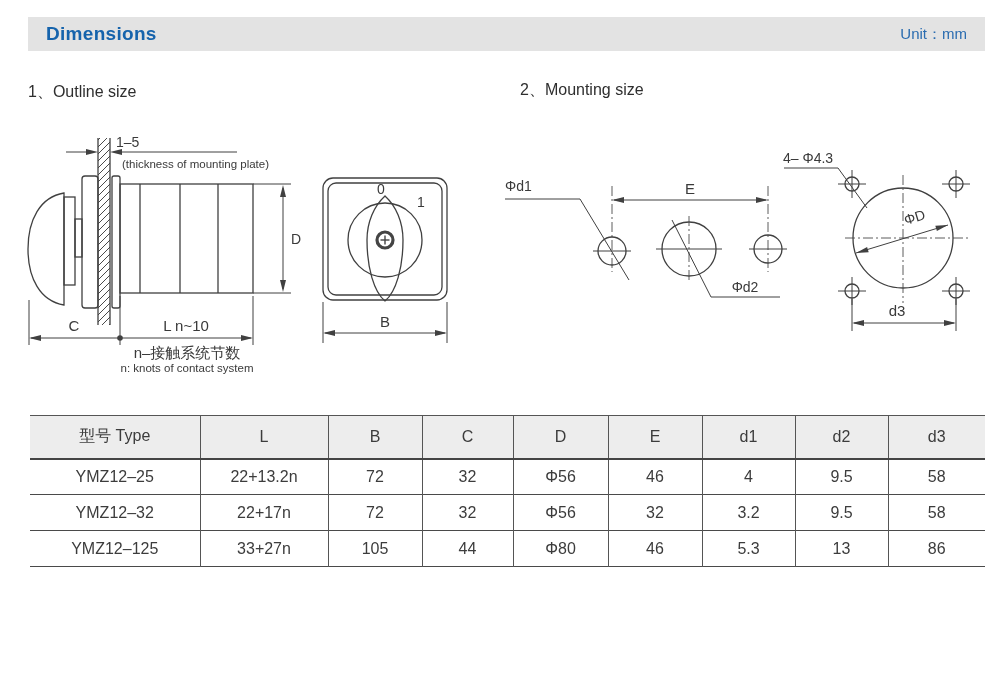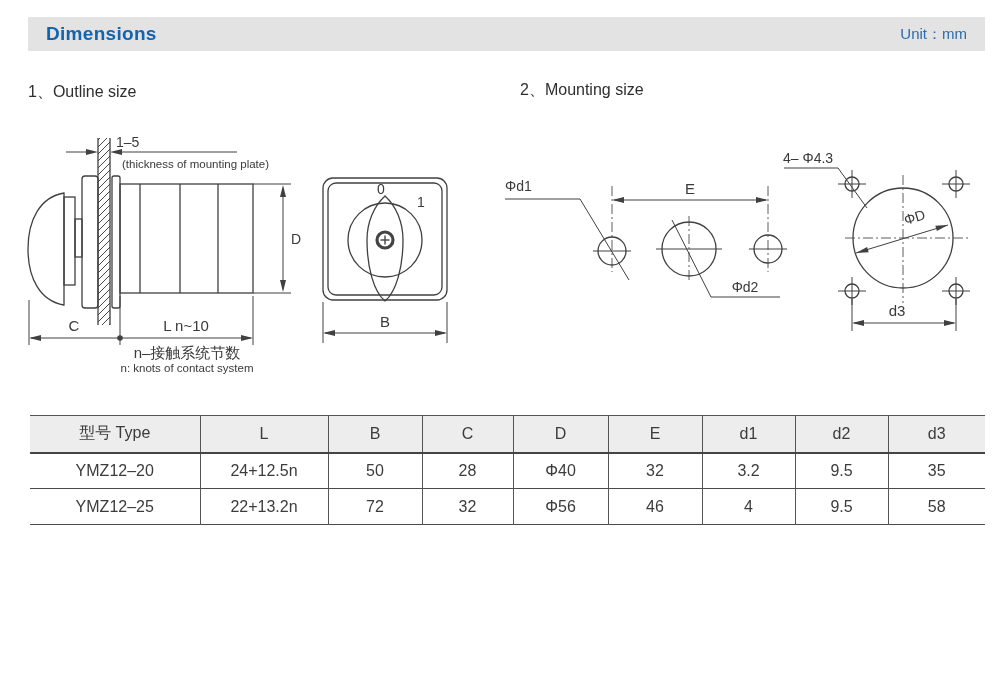--- a/index.html
+++ b/index.html
@@ -29,21 +29,21 @@
     table-layout:fixed;font-size:16px;color:#3c3c3c;
   }
   .dim-table th,.dim-table td{
     text-align:center;vertical-align:middle;padding:0;
     border-left:1px solid #555;border-right:1px solid #555;
     overflow:hidden;white-space:nowrap;
   }
   .dim-table th:first-child,.dim-table td:first-child{border-left:none;}
   .dim-table th:last-child,.dim-table td:last-child{border-right:none;}
   .dim-table thead tr{
-    background:#ededed;height:37px;
+    background:#ededed;height:43px;
     border-top:1.5px solid #555;border-bottom:2px solid #444;
   }
   .dim-table thead th{font-weight:normal;font-size:16px;}
   .dim-table tbody tr{height:36px;border-bottom:1.4px solid #4a4a4a;}
   .dim-table tbody tr:last-child{border-bottom:1.6px solid #4a4a4a;}
 </style>
 </head>
 <body>
 
 <div class="header-bar">
@@ -221,35 +221,46 @@
       <th>C</th>
       <th>D</th>
       <th>E</th>
       <th>d1</th>
       <th>d2</th>
       <th>d3</th>
     </tr>
   </thead>
   <tbody>
     <tr>
-      <td>YMZ12–20</td>
-      <td>24+12.5n</td>
-      <td>50</td>
-      <td>28</td>
-      <td>Φ40</td>
-      <td>32</td>
-      <td>3.2</td>
-      <td>9.5</td>
-      <td>35</td>
-    </tr>
-    <tr>
       <td>YMZ12–25</td>
       <td>22+13.2n</td>
       <td>72</td>
       <td>32</td>
       <td>Φ56</td>
       <td>46</td>
       <td>4</td>
       <td>9.5</td>
       <td>58</td>
     </tr>
+    <tr>
+      <td>YMZ12–32</td>
+      <td>22+17n</td>
+      <td>72</td>
+      <td>32</td>
+      <td>Φ56</td>
+      <td>32</td>
+      <td>3.2</td>
+      <td>9.5</td>
+      <td>58</td>
+    </tr>
+    <tr>
+      <td>YMZ12–125</td>
+      <td>33+27n</td>
+      <td>105</td>
+      <td>44</td>
+      <td>Φ80</td>
+      <td>46</td>
+      <td>5.3</td>
+      <td>13</td>
+      <td>86</td>
+    </tr>
   </tbody>
 </table>
 
 </body></html>

